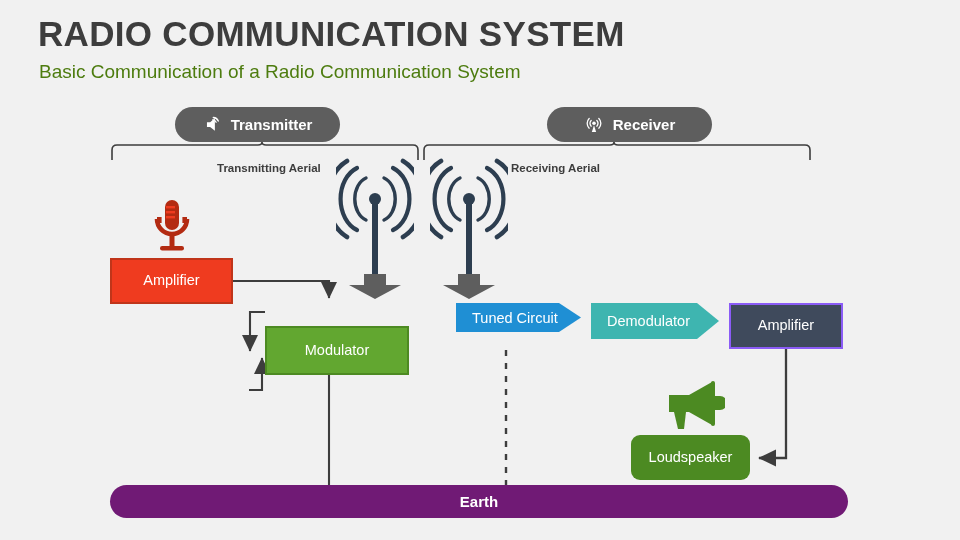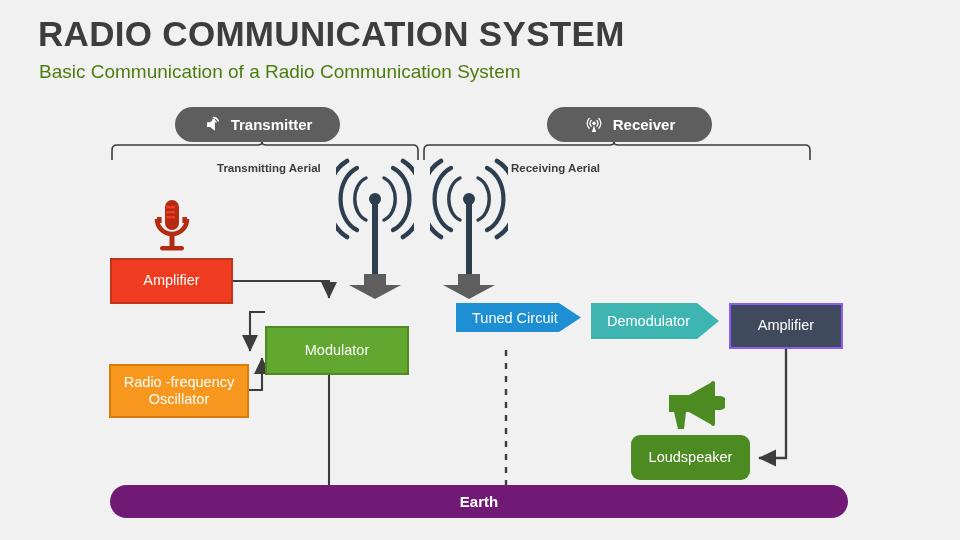--- a/index.html
+++ b/index.html
@@ -242,24 +242,20 @@
   </svg>
 
   <div class="abs box box-microphone" style="left:110px; top:258px; width:123px; height:46px;">
     <span>Amplifier</span>
   </div>
 
   <div class="abs box box-modulator" style="left:265px; top:301px; width:144px; height:49px;margin-top:25px;">
     <span>Modulator</span>
   </div>
 
-  <div class="abs box box-oscillator" style="left:109px; top:364px; width:140px; height:54px; flex-direction:column;">
-    <span>Radio -frequency</span>
-    <span>Oscillator</span>
-  </div>
 
   <div class="abs chevron chev-tuned" style="left:456px; top:303px; width:125px; height:29px;">
     <span>Tuned Circuit</span>
   </div>
 
   <div class="abs chevron chev-demod" style="left:591px; top:303px; width:128px; height:36px;">
     <span>Demodulator</span>
   </div>
 
   <div class="abs box box-amplifier" style="left:729px; top:303px; width:114px; height:46px;">

